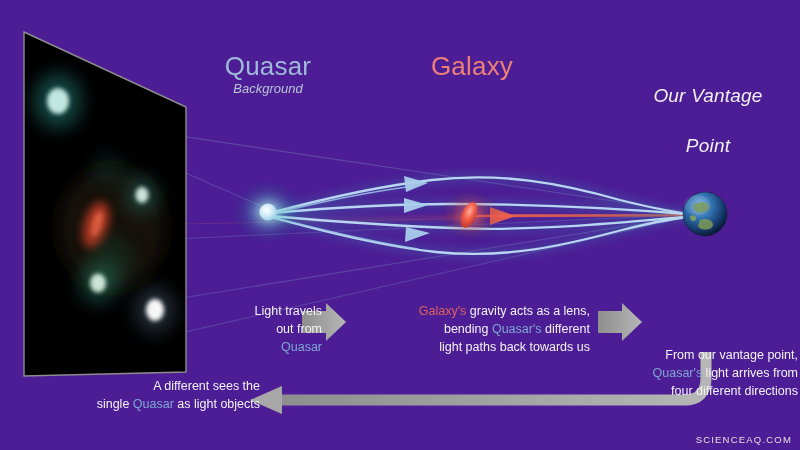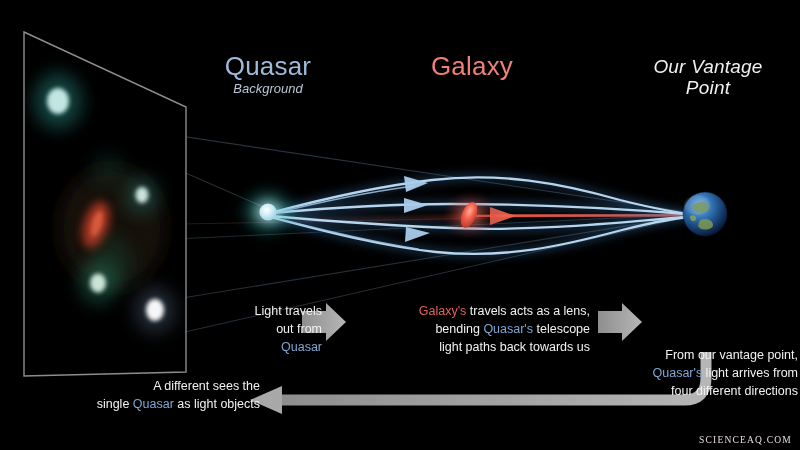--- a/index.html
+++ b/index.html
@@ -1,48 +1,48 @@
 <!DOCTYPE html>
 <html><head>
 <meta charset="utf-8">
 <style>
   html,body{margin:0;padding:0;background:#1e1e1e;}
   #stage{
     position:relative;width:800px;height:450px;overflow:hidden;
-    background:#000000;
+    background:#4c1d95;
     font-family:"Liberation Sans","DejaVu Sans",sans-serif;
     -webkit-font-smoothing:antialiased;
   }
   #stage .layer{position:absolute;left:0;top:0;width:800px;height:450px;}
   #svgmain{position:absolute;left:0;top:0;}
 
   
   .hdr{position:absolute;text-align:center;line-height:1.12;}
   .hdr .big{font-size:26px;letter-spacing:.2px;}
   .hdr .sub{font-size:13px;font-style:italic;margin-top:1px;}
   #hdr-quasar{left:178px;top:52px;width:180px;}
   #hdr-quasar .big{color:#9fb9d9;}
   #hdr-quasar .sub{color:#b9c6d6;}
   #hdr-galaxy{left:382px;top:52px;width:180px;}
   #hdr-galaxy .big{color:#ef8077;}
   #hdr-galaxy .sub{color:#d89b95;}
   #hdr-vantage{left:622px;top:56px;width:172px;}
-  #hdr-vantage .big{font-size:19px;font-style:italic;color:#f0f0f0;font-weight:400;}
+  #hdr-vantage .big{font-size:19px;font-style:italic;color:#f0f0f0;font-weight:400;margin-top:29px;}
 
   
   .cap{position:absolute;text-align:right;font-size:12.5px;line-height:1.42;color:#f2f2f2;}
   .cap .q{color:#7fa7d4;}
   .cap .g{color:#e0615c;}
   #cap1{left:206px;top:303px;width:116px;}
   #cap2{left:358px;top:303px;width:232px;}
   #cap3{left:620px;top:303px;width:178px;margin-top:44px;}
   #cap4{left:36px;top:377px;width:224px;line-height:1.45;}
 
   #credit{position:absolute;right:8px;bottom:5px;font-size:9.5px;letter-spacing:1.2px;
-          color:#e9dcdc;font-family:Liberation Serif, serif;}
+          color:#e9dcdc;font-family:Liberation Sans, sans-serif;}
 </style>
 </head>
 <body>
 
 <div id="stage">
 
   <svg id="svgmain" class="layer" width="800" height="450" viewBox="0 0 800 450">
     <defs>
       <radialGradient id="qglow" cx="50%" cy="50%" r="50%">
         <stop offset="0%" stop-color="#dff4fb" stop-opacity="1"></stop>
@@ -223,22 +223,22 @@
     <div class="big">Point</div>
   </div>
 
   <div class="cap" id="cap1">
     <div>Light travels</div>
     <div>out from</div>
     <div class="q">Quasar</div>
   </div>
 
   <div class="cap" id="cap2">
-    <div><span class="g">Galaxy's</span><span> travels acts as a lens,</span></div>
-    <div><span>bending </span><span class="q">Quasar's</span><span> telescope</span></div>
+    <div><span class="g">Galaxy's</span><span> gravity acts as a lens,</span></div>
+    <div><span>bending </span><span class="q">Quasar's</span><span> different</span></div>
     <div>light paths back towards us</div>
   </div>
 
   <div class="cap" id="cap3">
     <div>From our vantage point,</div>
     <div><span class="q">Quasar's</span><span> light arrives from</span></div>
     <div>four different directions</div>
   </div>
 
   <div class="cap" id="cap4">

